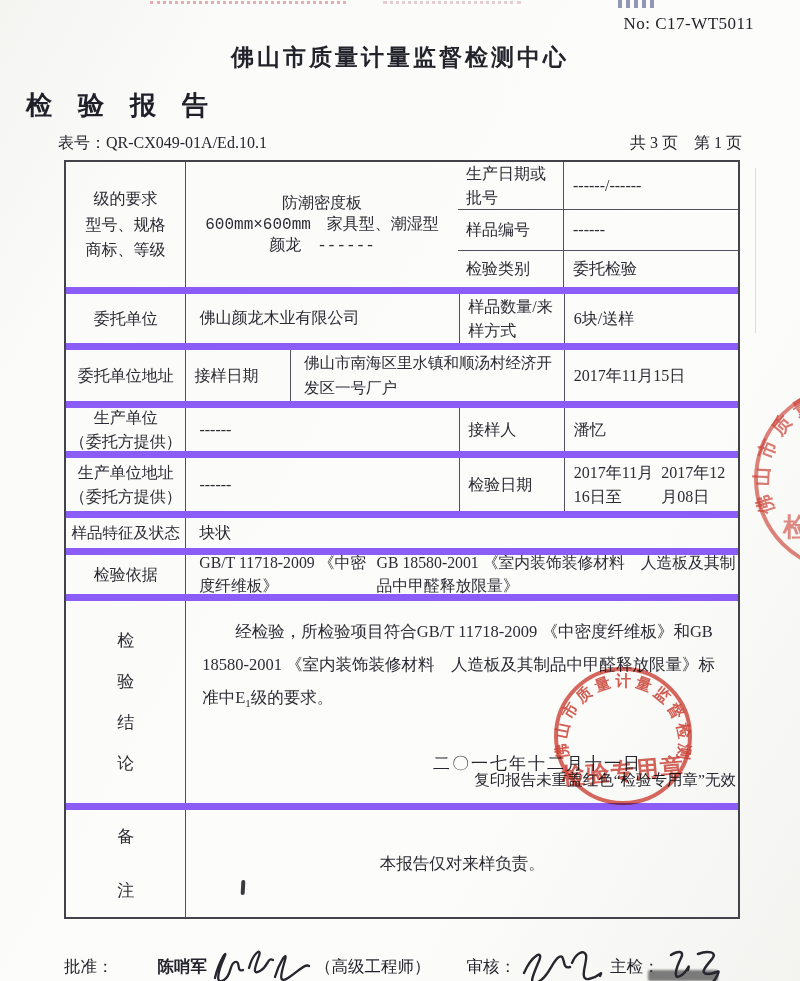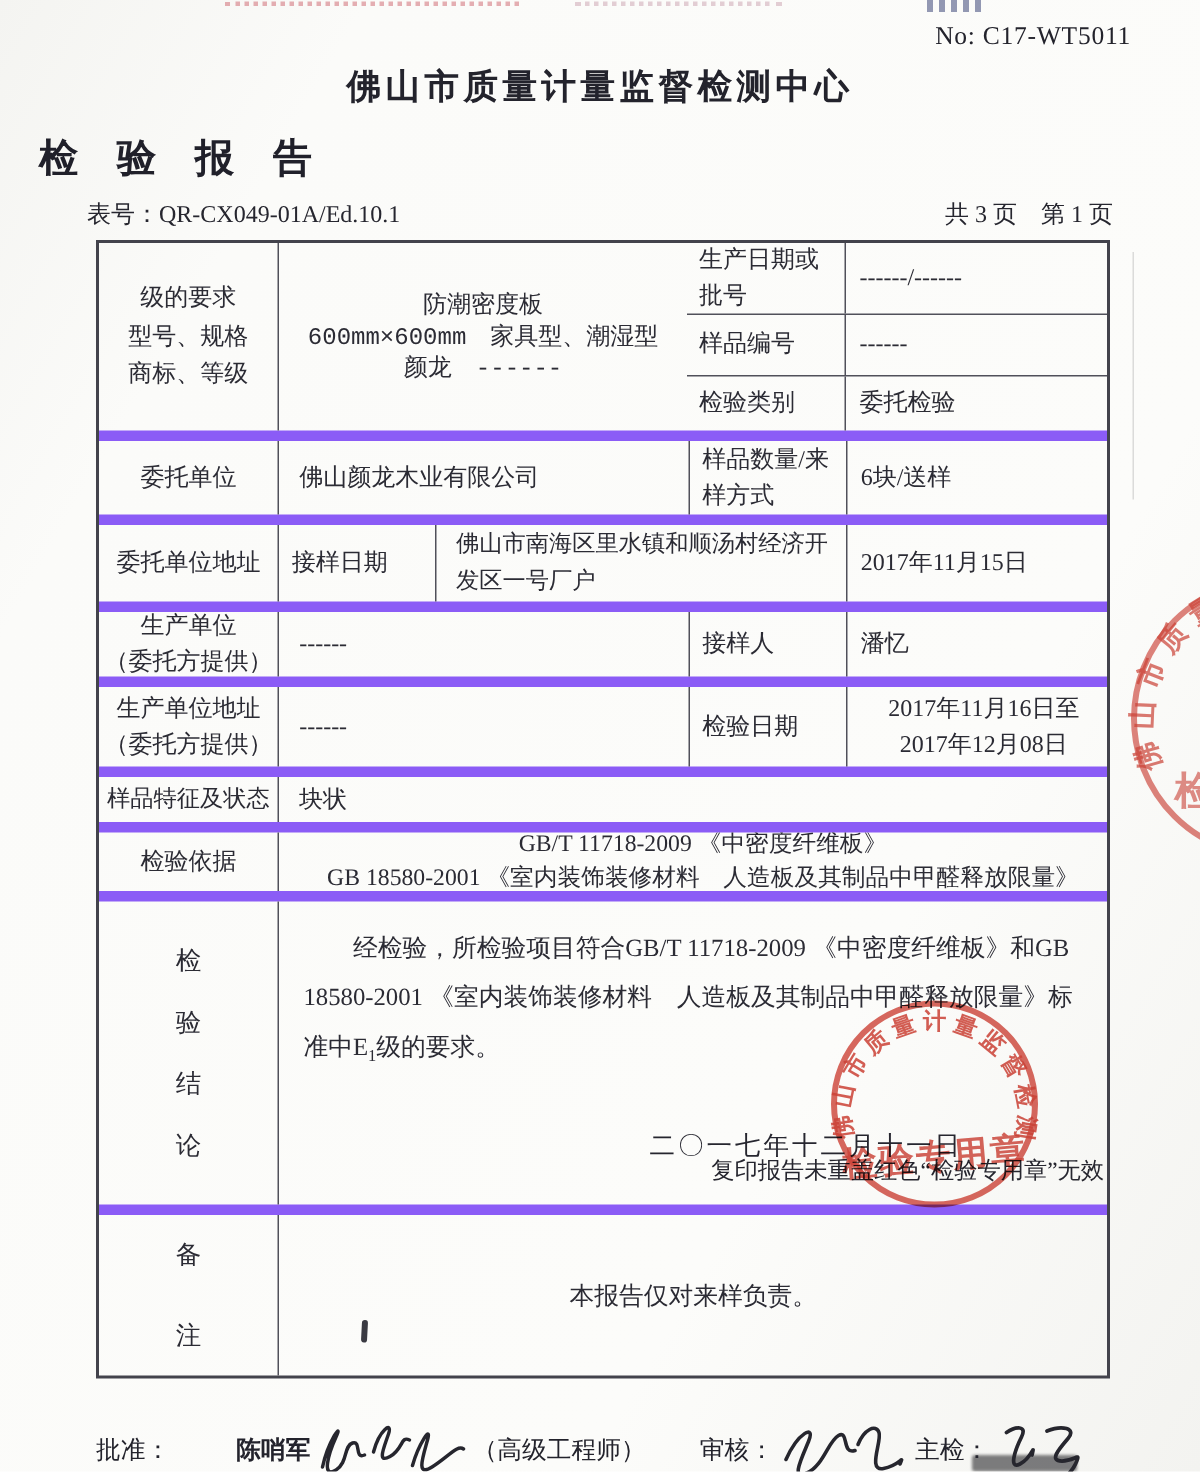--- a/index.html
+++ b/index.html
@@ -31,21 +31,21 @@
   .cell:first-child{border-left:none;}
   .c1{width:120px;flex-direction:column;justify-content:center;align-items:center;text-align:center;font-size:16px;line-height:1.6;}
   .c2{width:275px;align-items:center;padding-left:13px;font-size:16px;}
   .c3{width:105px;align-items:center;padding:3px 6px 3px 8px;font-size:16px;line-height:1.5;}
   .c4{width:175px;align-items:center;padding-left:9px;font-size:16px;line-height:1.45;}
   .fullcell{width:556px;align-items:center;padding-left:13px;font-size:16px;}
   .rightcol{width:280px;display:flex;flex-direction:column;}
   .subrow{display:flex;border-top:1px solid #50505a;box-sizing:border-box;flex:0 0 auto;}
   .subrow:first-child{border-top:none;}
   .subrow .c3{border-left:none;}
-  .colcell{flex-direction:column;justify-content:center;}
+  .colcell{flex-direction:row;justify-content:center;}
   .center-col{flex-direction:column;justify-content:center;align-items:center;text-align:center;font-family:Liberation Mono, monospace;}
   .vlabel{width:120px;flex-direction:column;align-items:center;font-size:17px;}
   .block{display:block;}
   
   .con-cell{width:556px;position:relative;display:block;padding:14px 14px 0 16px;box-sizing:border-box;font-size:16.5px;}
   .con-body{line-height:33px;text-indent:2em;width:525px;}
   .con-date{position:absolute;right:96px;bottom:28px;font-size:17px;letter-spacing:2px;color:#26262f;}
   .con-note{position:absolute;right:2px;bottom:12px;font-size:15.5px;color:#26262f;}
   .remark-cell{width:556px;position:relative;display:flex;align-items:center;justify-content:center;font-size:16.5px;}
   .ink-mark{position:absolute;left:55px;top:70px;width:4px;height:15px;background:#3a3a42;border-radius:2px;transform:rotate(3deg);}

